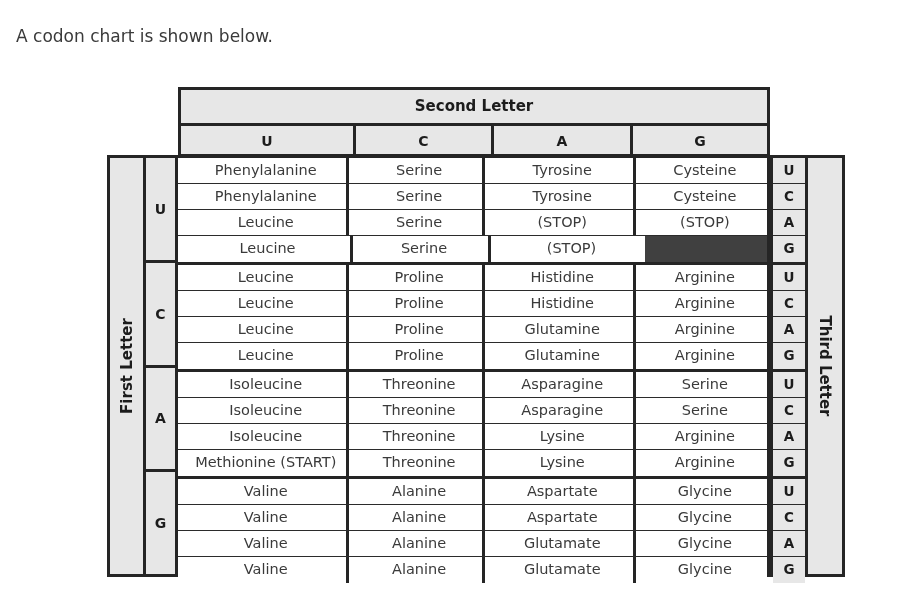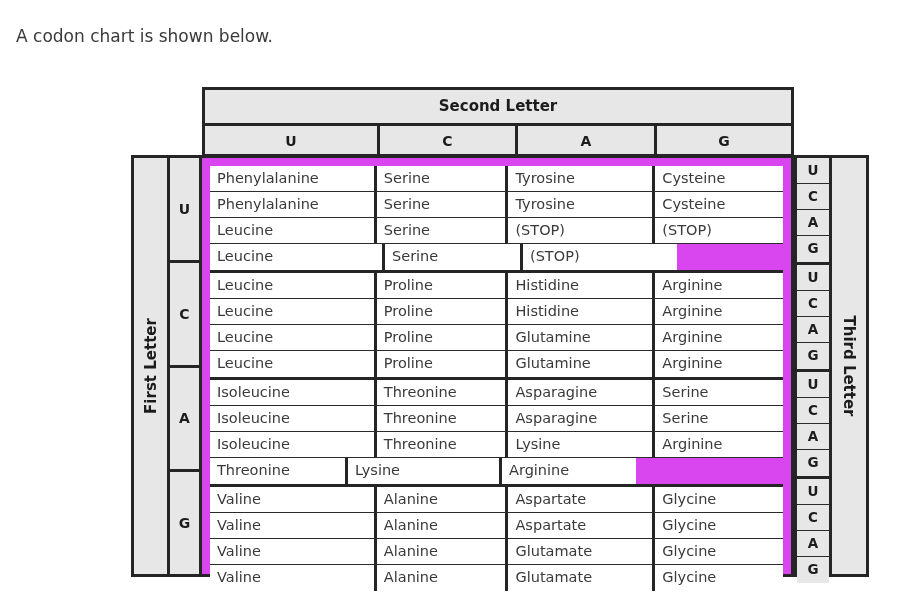--- a/index.html
+++ b/index.html
@@ -32,21 +32,20 @@
     top: 0;
     width: 900px;
     height: 609px;
   }
 
   .blk {
     position: absolute;
     box-sizing: border-box;
     background: #e7e7e7;
     border: 3px solid #252525;
-    margin-left: 24px;
   }
 
   
   #second-letter-block {
     left: 178px;
     top: 87px;
     width: 592px;
     height: 70px;
   }
   #second-letter-title {
@@ -131,23 +130,24 @@
     color: #1c1c1c;
   }
   #first-letter-groups .fl-group:last-child { border-bottom: none; }
 
   
   #body-grid {
     left: 178px;
     top: 155px;
     width: 592px;
     height: 422px;
-    background: #d946ef;
+    background: #404040;
     border-left-width: 0;
-    padding: 8px;
+    padding: 0;
+    text-align: center;
   }
   .row-group {
     border-bottom: 3px solid #252525;
     box-sizing: border-box;
   }
   .row-group:last-child { border-bottom: none; }
   .grid-row {
     display: flex;
     height: 26px;
     box-sizing: border-box;
@@ -316,20 +316,21 @@
         <div class="cell c-w2">Asparagine</div>
         <div class="cell c-w3">Serine</div>
       </div>
       <div class="grid-row">
         <div class="cell c-w0">Isoleucine</div>
         <div class="cell c-w1">Threonine</div>
         <div class="cell c-w2">Lysine</div>
         <div class="cell c-w3">Arginine</div>
       </div>
       <div class="grid-row">
+        <div class="cell c-w0">Methionine (START)</div>
         <div class="cell c-w1">Threonine</div>
         <div class="cell c-w2">Lysine</div>
         <div class="cell c-w3">Arginine</div>
       </div>
     </div>
 
     <div class="row-group">
       <div class="grid-row">
         <div class="cell c-w0">Valine</div>
         <div class="cell c-w1">Alanine</div>

